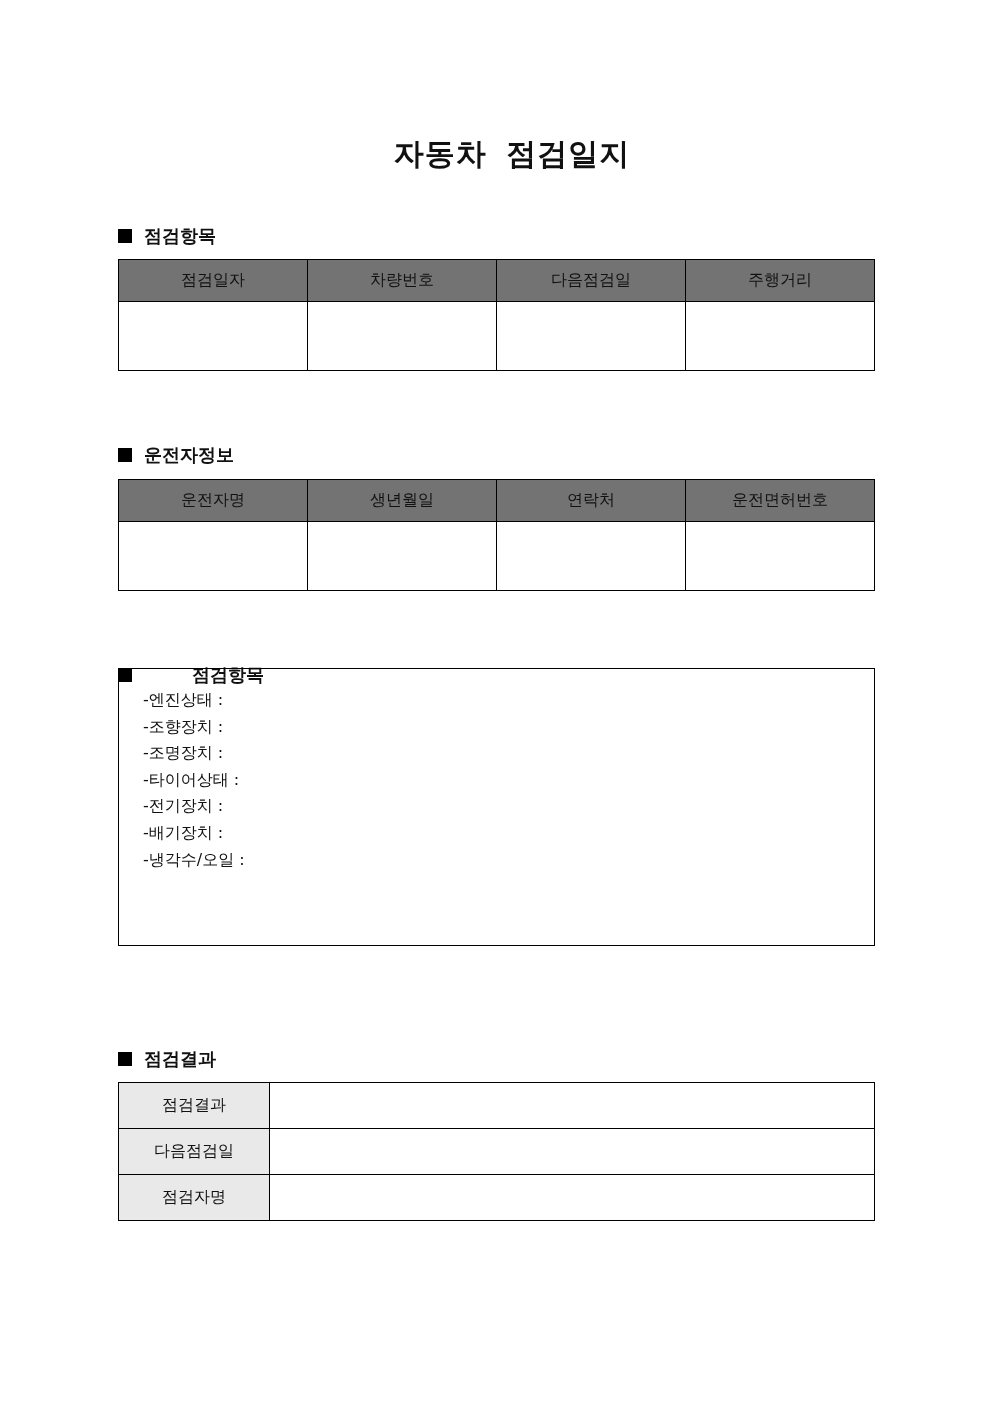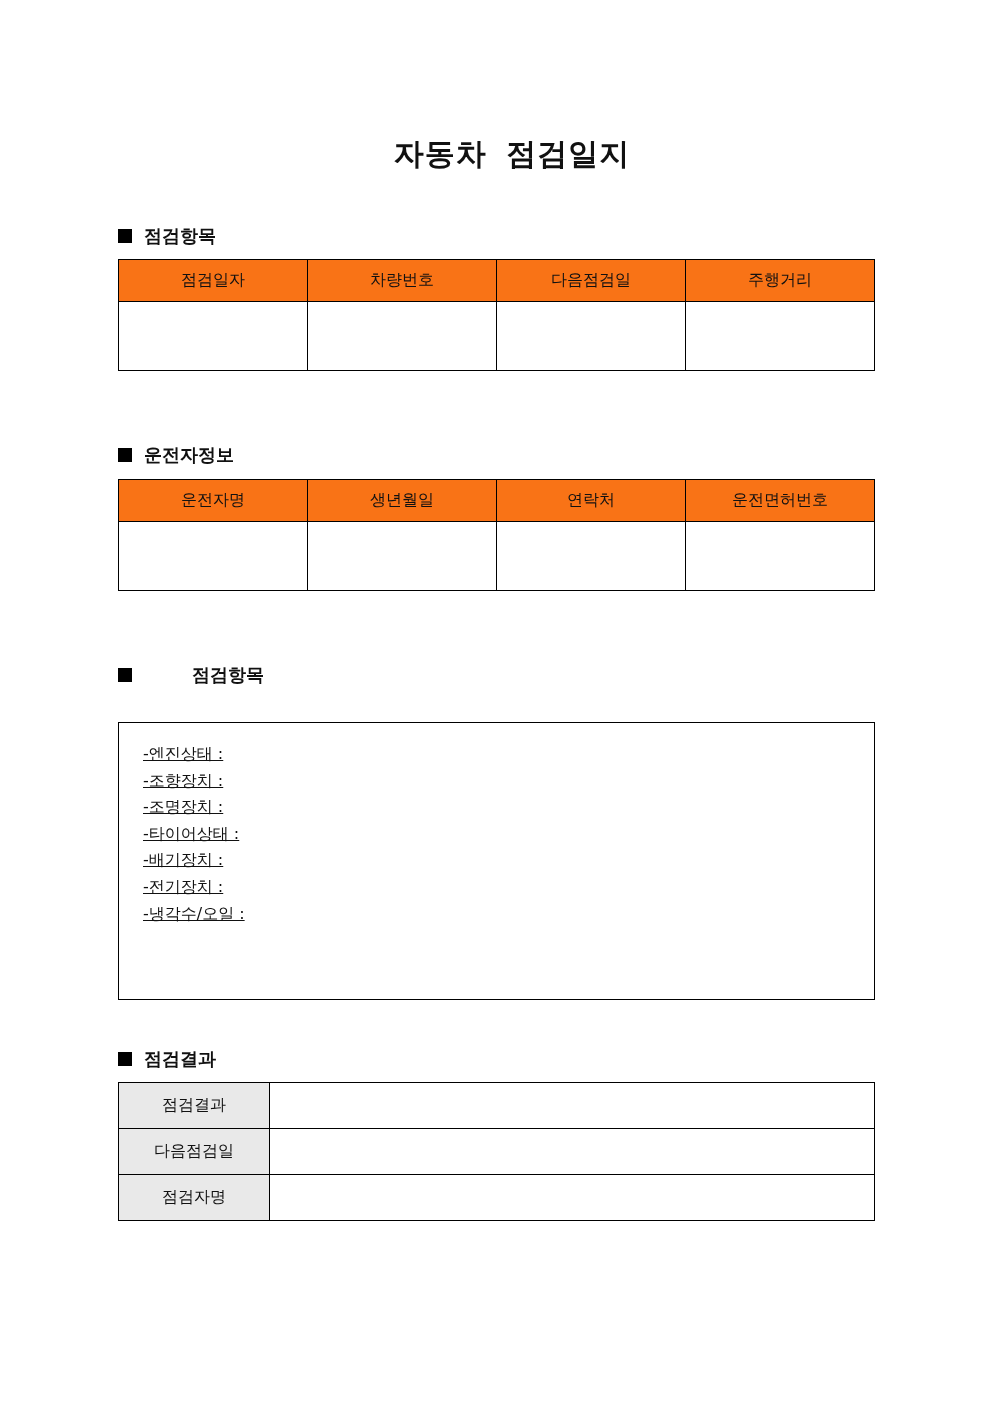--- a/index.html
+++ b/index.html
@@ -2,23 +2,23 @@
 <html><head>
 <meta charset="utf-8">
 <style>
   html, body { margin: 0; padding: 0; background: #ffffff; }
   body { width: 992px; height: 1403px; position: relative; font-family: "DejaVu Sans", "Liberation Sans", sans-serif; color: #111; }
   .title { position: absolute; left: 0; width: 992px; top: 134px; text-align: center; font-size: 30px; font-weight: bold; letter-spacing: 1px; word-spacing: 8px; margin-left: 16px; }
   .section-head { position: absolute; left: 118px; font-size: 18px; font-weight: bold; display: flex; align-items: center; }
   .section-head .sq { display: inline-block; width: 14px; height: 14px; background: #000; margin-right: 12px; }
   table { position: absolute; left: 118px; width: 757px; border-collapse: collapse; table-layout: fixed; }
   td, th { border: 1.5px solid #000; font-weight: normal; font-size: 16px; text-align: center; padding: 0; }
-  th { background: #f97316; height: 41px; }
+  th { background: #737373; height: 41px; }
   td.blank { height: 68px; }
-  .inspect-box { position: absolute; left: 118px; top: 722px; width: 755px; height: 276px; border: 1.5px solid #000; text-decoration: underline; }
+  .inspect-box { position: absolute; left: 118px; top: 668px; width: 755px; height: 276px; border: 1.5px solid #000; }
   .inspect-box ul { list-style: none; margin: 0; padding: 18px 0 0 24px; }
   .inspect-box li { font-size: 16px; height: 26.6px; line-height: 26.6px; }
   .results td.label { background: #e9e9e9; width: 150px; height: 45px; }
 </style>
 </head>
 <body>
 
 <div class="title">자동차 점검일지</div>
 
 <div class="section-head" style="top:224px;">
@@ -66,22 +66,22 @@
 <div class="section-head" style="top:663px;gap:48px;">
   <span class="sq"></span>
   <span>점검항목</span>
 </div>
 <div class="inspect-box">
   <ul>
     <li>-엔진상태 :</li>
     <li>-조향장치 :</li>
     <li>-조명장치 :</li>
     <li>-타이어상태 :</li>
+    <li>-전기장치 :</li>
     <li>-배기장치 :</li>
-    <li>-전기장치 :</li>
     <li>-냉각수/오일 :</li>
   </ul>
 </div>
 
 <div class="section-head" style="top:1047px;">
   <span class="sq"></span>
   <span>점검결과</span>
 </div>
 <table class="results" style="top:1082px;">
   <colgroup>

